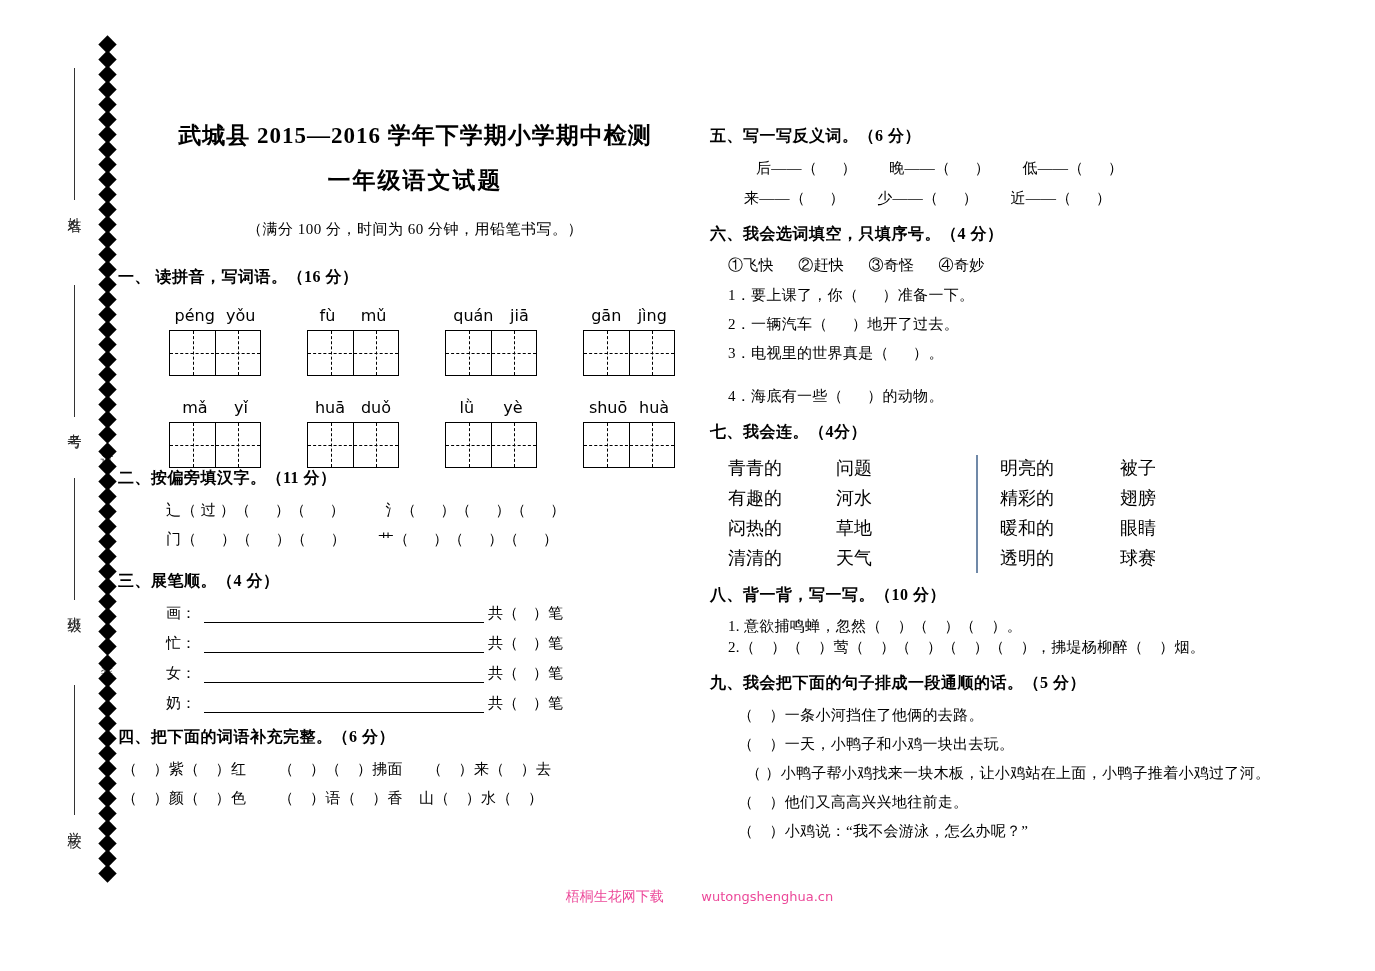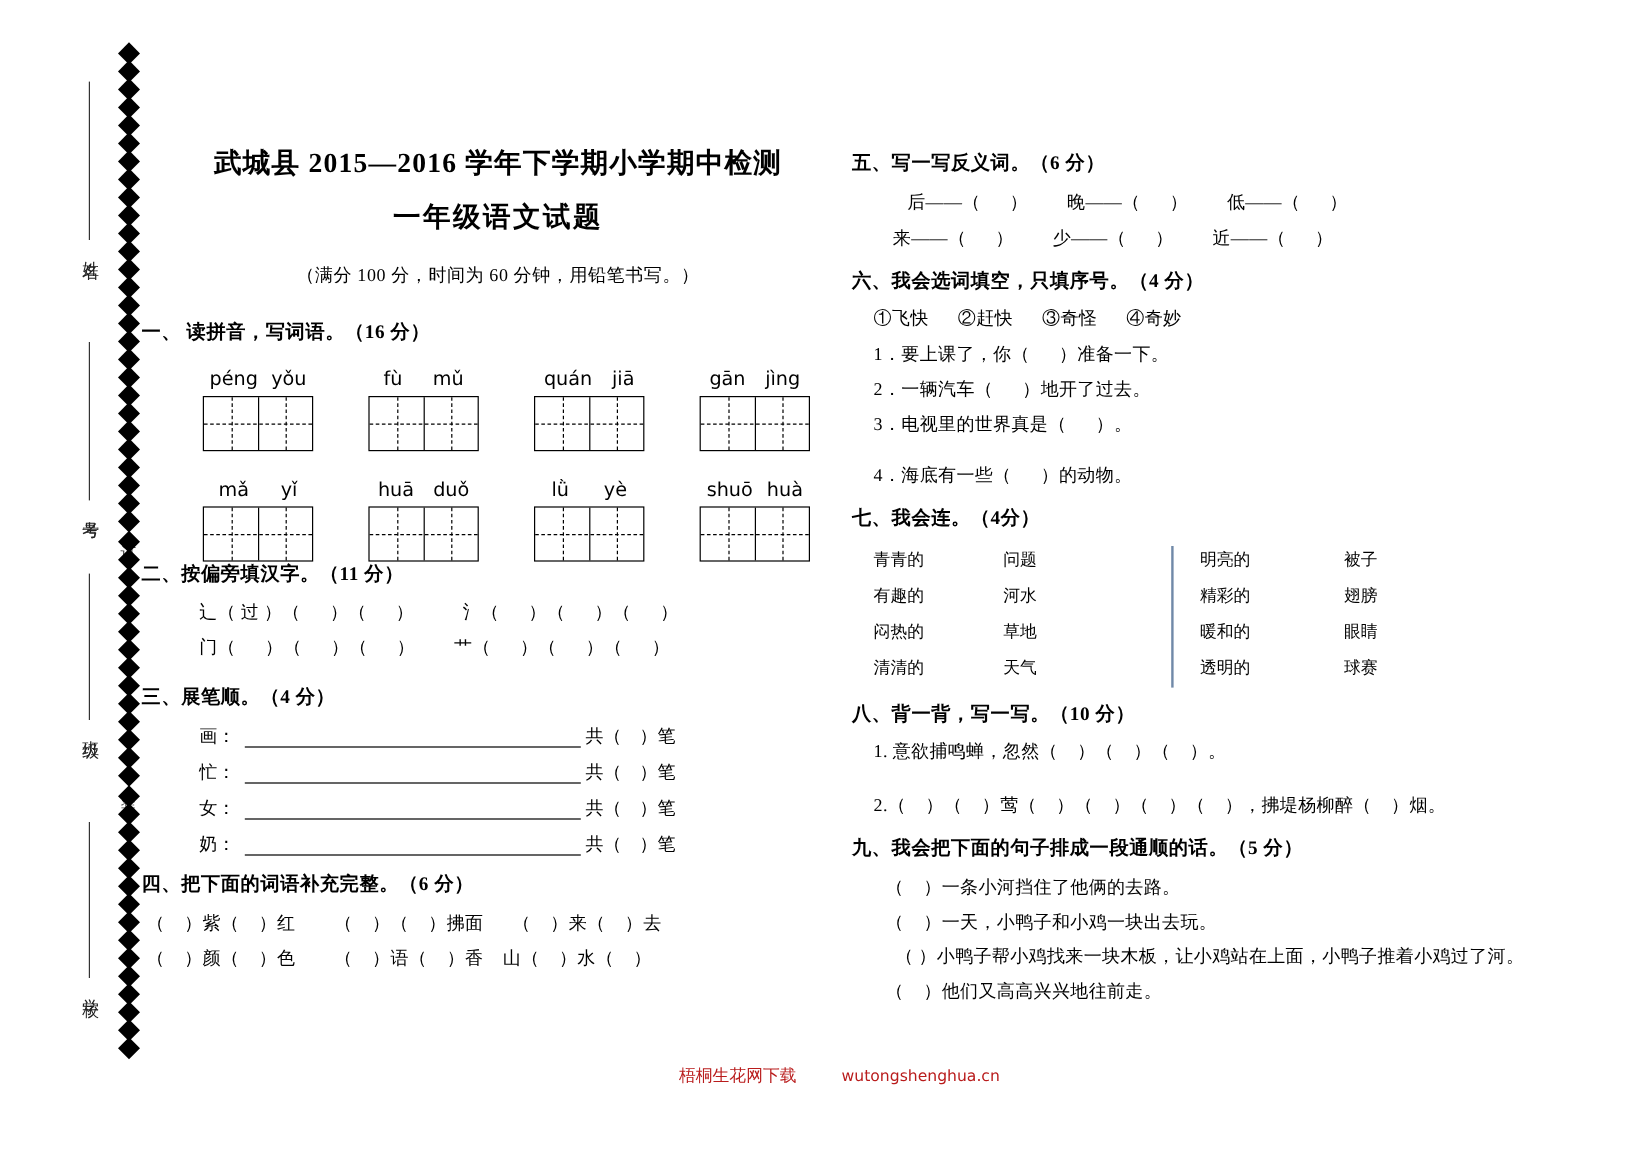--- a/index.html
+++ b/index.html
@@ -166,21 +166,21 @@
     border-bottom: 1.3px solid #000;
     height: 17px;
     margin: 0 4px;
   }
   .stroke-tail { white-space: pre; }
 
   
   .match-wrap {
     display: flex;
     margin-left: 18px;
-    font-size: 14px;
+    font-size: 18px;
   }
   .match-block { display: flex; }
   .match-col { }
   .match-col div { height: 30px; line-height: 30px; white-space: nowrap; }
   .match-left-a  { width: 108px; }
   .match-left-b  { width: 140px; }
   .match-divider {
     width: 2px;
     background: #7089a8;
     margin: 2px 22px 0 0;
@@ -188,21 +188,21 @@
   }
   .match-right-a { width: 120px; }
   .match-right-b { width: 100px; }
 
   
   #footer-watermark {
     position: absolute;
     left: 0; right: 0;
     top: 888px;
     text-align: center;
-    color: #b91c1c;
+    color: #ec4899;
     font-size: 14px;
     padding-left: 24px;
   }
   #footer-watermark .wm-zh { font-family: "Liberation Serif", serif; }
   #footer-watermark .wm-en {
     font-family: "DejaVu Sans", sans-serif;
     margin-left: 34px;
     font-size: 13px;
   }
 </style>
@@ -467,26 +467,27 @@
           <div>被子</div>
           <div>翅膀</div>
           <div>眼睛</div>
           <div>球赛</div>
         </div>
       </div>
     </div>
 
     <div class="sec-head" style="margin-top:12px;">八、背一背，写一写。（10 分）</div>
     <div class="body-line" style="margin-top:11px; margin-left:18px;">1. 意欲捕鸣蝉，忽然（    ）（    ）（    ）。</div>
-    <div class="body-line" style="margin-top:26px; margin-left:18px;">2.（    ）（    ）莺（    ）（    ）（    ）（    ），拂堤杨柳醉（    ）烟。</div>
+    <div class="body-line" style="margin-top:2px; margin-left:18px;">2.（    ）（    ）莺（    ）（    ）（    ）（    ），拂堤杨柳醉（    ）烟。</div>
 
     <div class="sec-head" style="margin-top:16px;">九、我会把下面的句子排成一段通顺的话。（5 分）</div>
     <div class="body-line" style="margin-top:12px; margin-left:28px;">（    ）一条小河挡住了他俩的去路。</div>
     <div class="body-line" style="margin-top:10px; margin-left:28px;">（    ）一天，小鸭子和小鸡一块出去玩。</div>
     <div class="body-line-wrap" style="margin-top:10px; margin-left:36px; text-indent:0; width:580px;">（    ）小鸭子帮小鸡找来一块木板，让小鸡站在上面，小鸭子推着小鸡过了河。</div>
     <div class="body-line" style="margin-top:10px; margin-left:28px;">（    ）他们又高高兴兴地往前走。</div>
+    <div class="body-line" style="margin-top:10px; margin-left:28px;">（    ）小鸡说：“我不会游泳，怎么办呢？”</div>
   </div>
 </div>
 
 <div id="footer-watermark">
   <span class="wm-zh">梧桐生花网下载</span>
   <span class="wm-en">wutongshenghua.cn</span>
 </div>
 
 </body></html>

